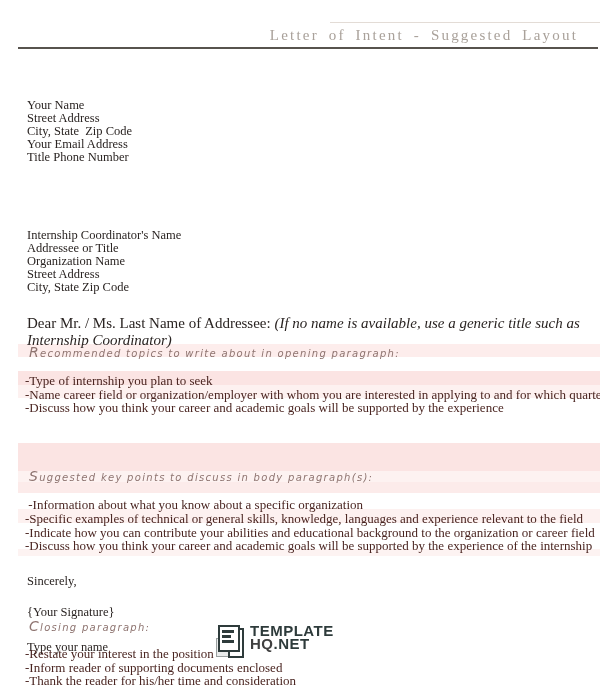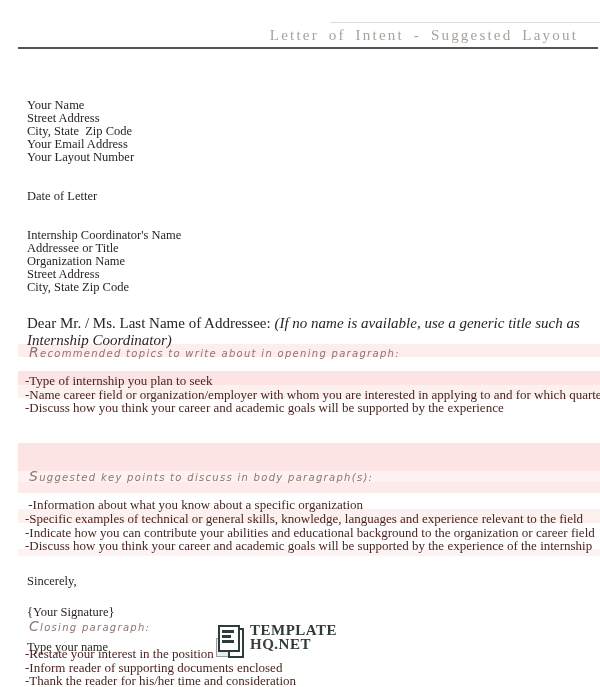--- a/index.html
+++ b/index.html
@@ -44,21 +44,21 @@
   .b9 { top:549px; height:7px;  background:#fdf3f2; }
   .section-layer { position:relative; z-index:2; }
   
   .logo { position:absolute; left:215px; top:624px; display:flex; align-items:flex-start; }
   .logo-icon { position:relative; width:31px; height:38px; flex:0 0 auto; }
   .pg-gray  { position:absolute; left:1px;  top:14px; width:14px; height:17px; background:#e9ebeb; border:1px solid #9aa0a0; }
   .pg-back  { position:absolute; left:13px; top:4px;  width:12px; height:26px; background:#ffffff; border:2px solid #2e3b3b; }
   .pg-front { position:absolute; left:3px;  top:1px;  width:14px; height:20px; background:#ffffff; border:2px solid #2e3b3b; padding:3px 2px 0 2px; }
   .pg-front .bar { height:2.5px; background:#2e3b3b; margin-bottom:2.5px; }
   .bar.w1 { width:12px; } .bar.w2 { width:9px; } .bar.w3 { width:12px; }
-  .logo-text { margin-left:4px; font-family:Liberation Serif, serif; font-weight:bold; }
+  .logo-text { margin-left:4px; font-family:Liberation Sans, sans-serif; font-weight:bold; }
   .logo-line1 { font-size:15px; line-height:13px; color:#2e3b3b; letter-spacing:0.5px; }
   .logo-line2 { font-size:15px; line-height:14px; letter-spacing:0.5px; }
   .logo-hq  { color:#404040; }
   .logo-net { color:#2e3b3b; }
 </style>
 </head>
 <body>
 
 <div class="page">
 
@@ -74,26 +74,23 @@
   <div class="band b6"></div>
   <div class="band b7"></div>
   <div class="band b8"></div>
   <div class="band b9"></div>
 
   <div class="block" style="top:99px;">
     <div class="line">Your Name</div>
     <div class="line">Street Address</div>
     <div class="line">City, State  Zip Code</div>
     <div class="line">Your Email Address</div>
-    <div class="line">Your Layout Number</div>
+    <div class="line">Title Phone Number</div>
   </div>
 
-  <div class="block" style="top:190px;">
-    <div class="line">Date of Letter</div>
-  </div>
 
   <div class="block" style="top:229px;">
     <div class="line">Internship Coordinator's Name</div>
     <div class="line">Addressee or Title</div>
     <div class="line">Organization Name</div>
     <div class="line">Street Address</div>
     <div class="line">City, State Zip Code</div>
   </div>
 
   <div class="block salutation" style="top:315px;">

